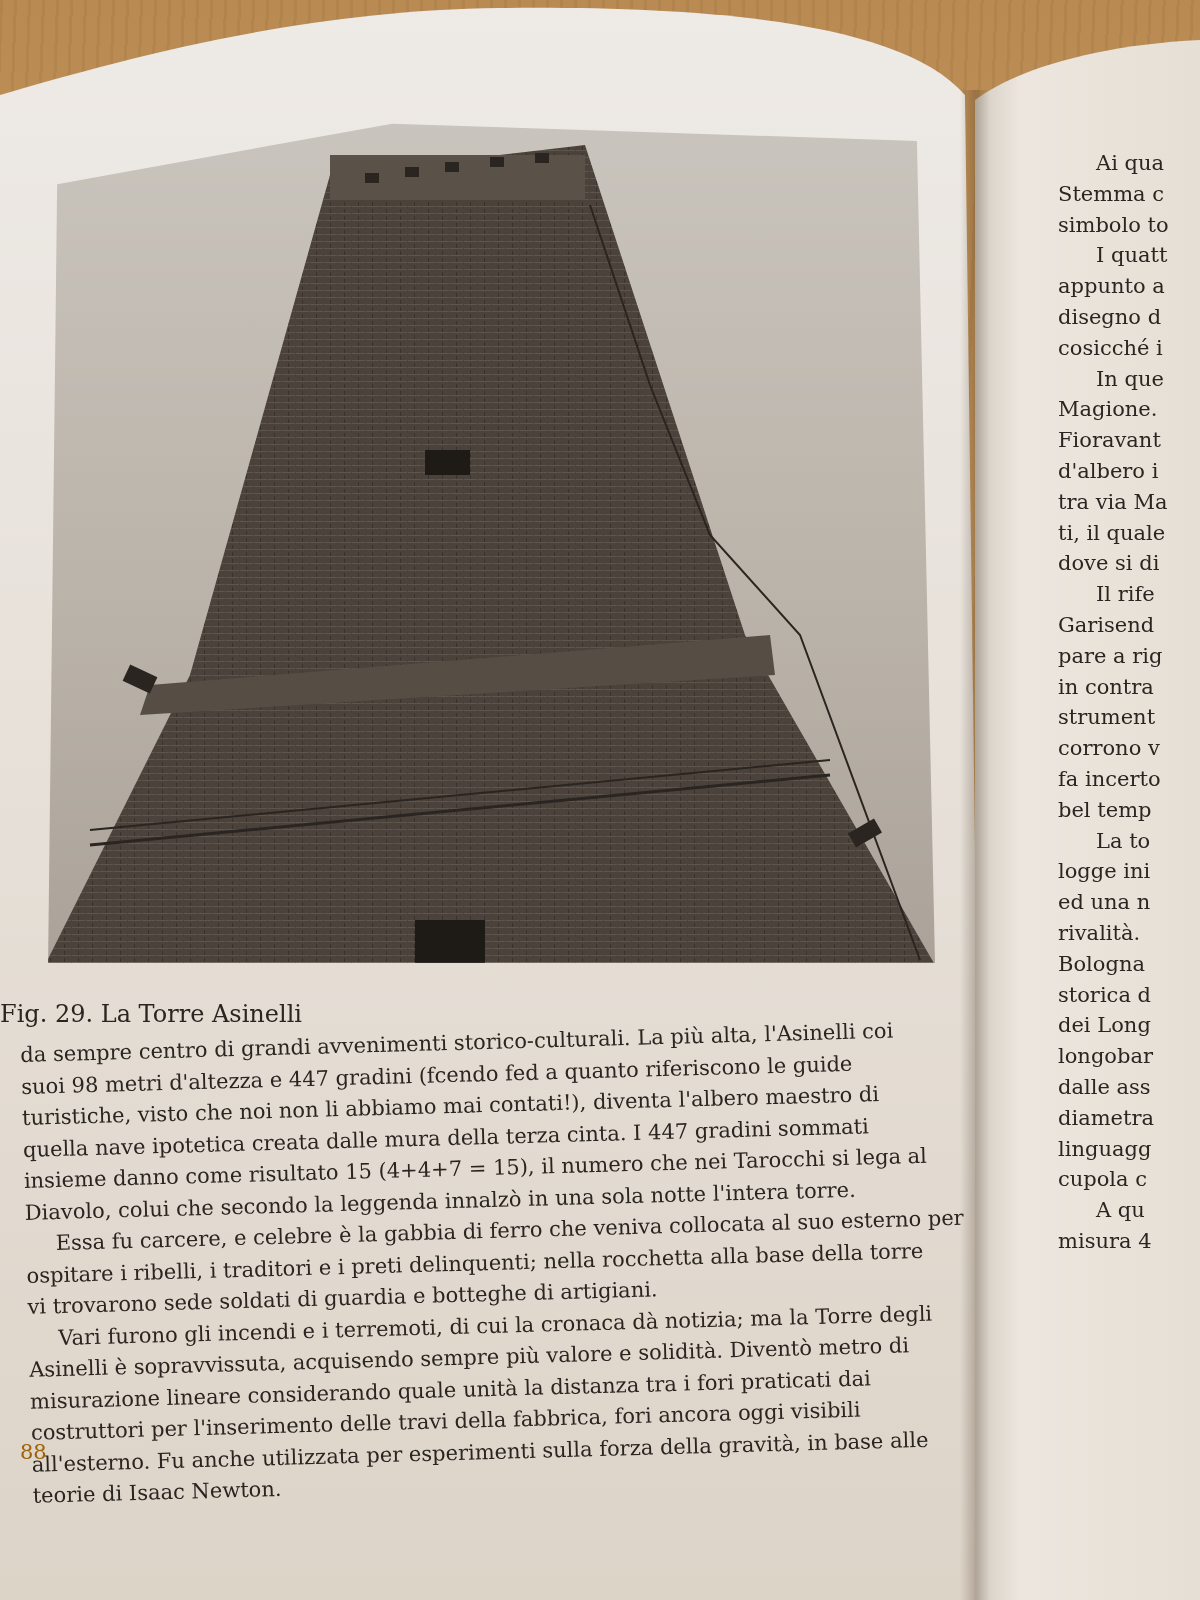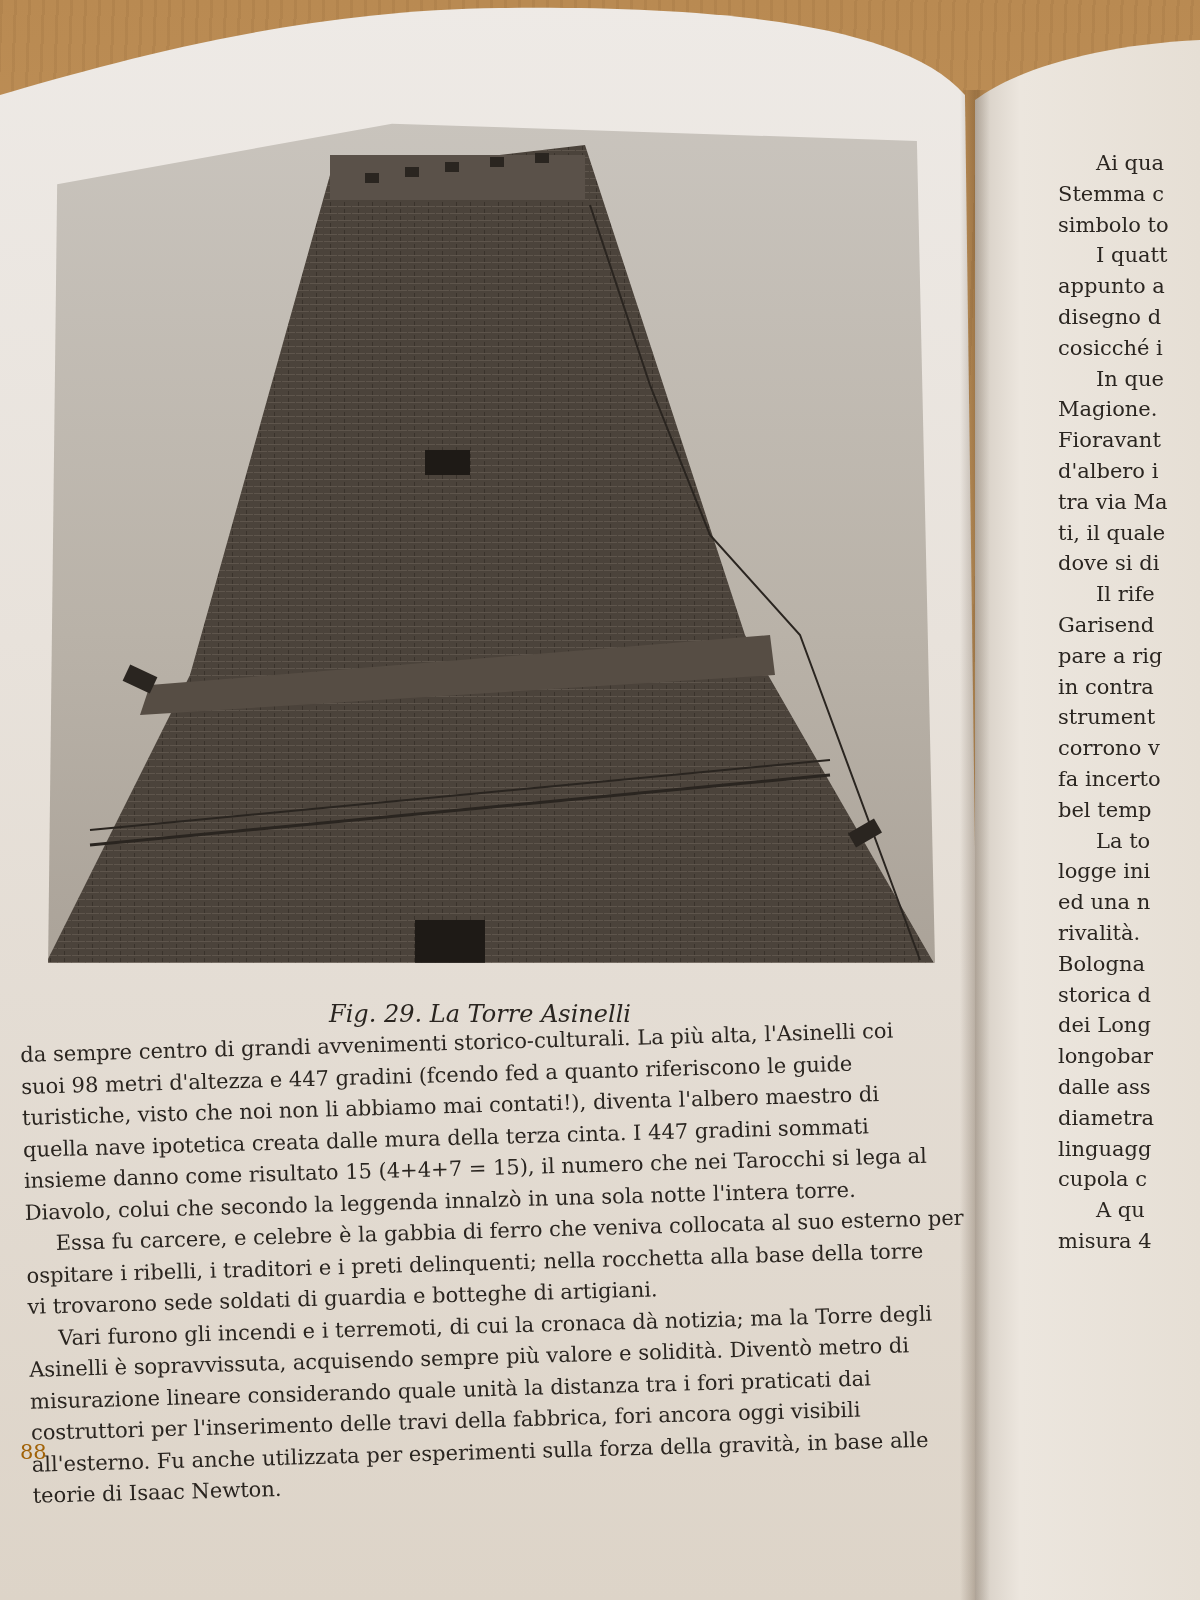--- a/index.html
+++ b/index.html
@@ -31,22 +31,22 @@
   .figure {
     position:absolute; left:30px; top:115px; width:905px; height:865px;
     background: linear-gradient(180deg,#c9c4bd 0%,#b9b2a8 60%,#aaa298 100%);
     clip-path: polygon(3% 8%, 40% 1%, 98% 3%, 100% 98%, 2% 98%);
     overflow:hidden;
   }
   .tower {
     position:absolute; left:0; top:0; width:100%; height:100%;
   }
   .caption {
-    position:absolute; left:0; width:960px; top:1000px; text-align:center;
-    font-style:italic; font-size:24px; color:#2a2520;
+    position:absolute; left:0; width:960px; top:1000px; 
+    font-size:24px; color:#2a2520;
   }
   .body-text {
     position:absolute; left:20px; top:1040px; width:930px;
     font-size:21px; line-height:31.5px; color:#2a2520;
     transform: rotate(-1.6deg); transform-origin: 0 0;
     text-align:justify;
   }
   .page-number {
     position:absolute; left:20px; top:1440px; font-size:21px; color:#a16207;
   }

